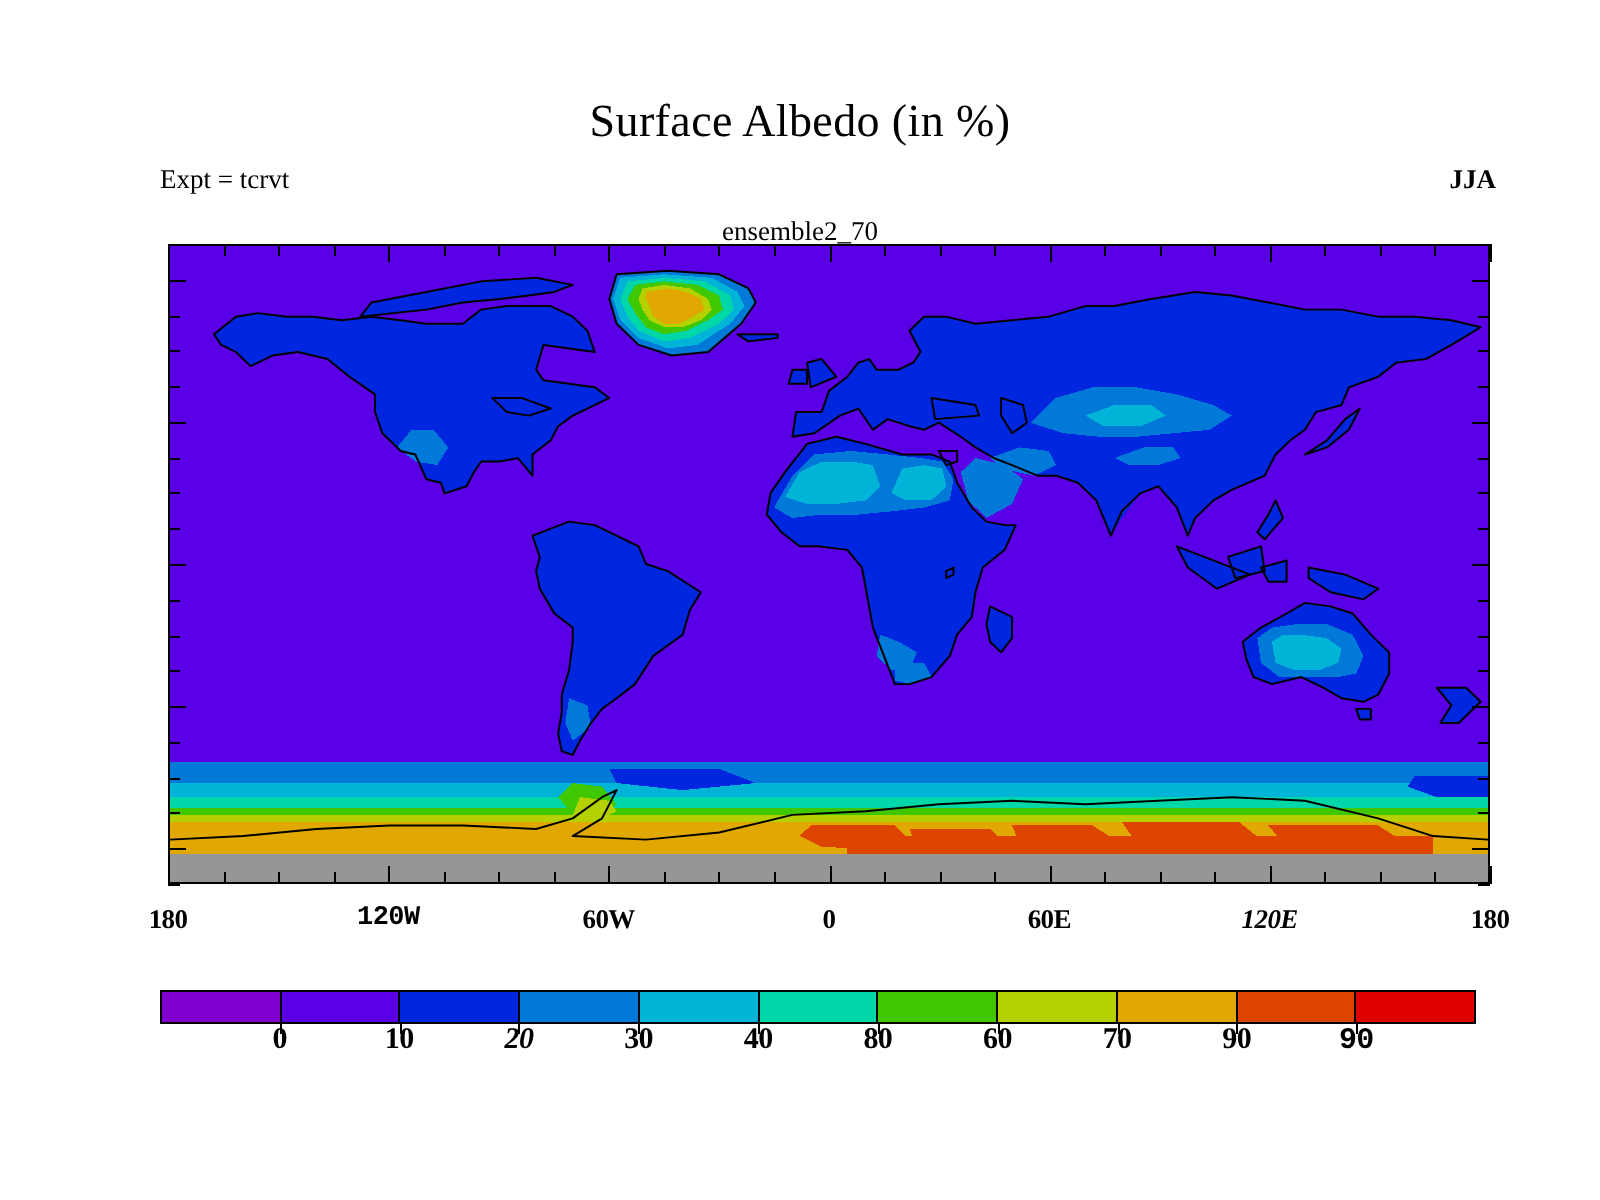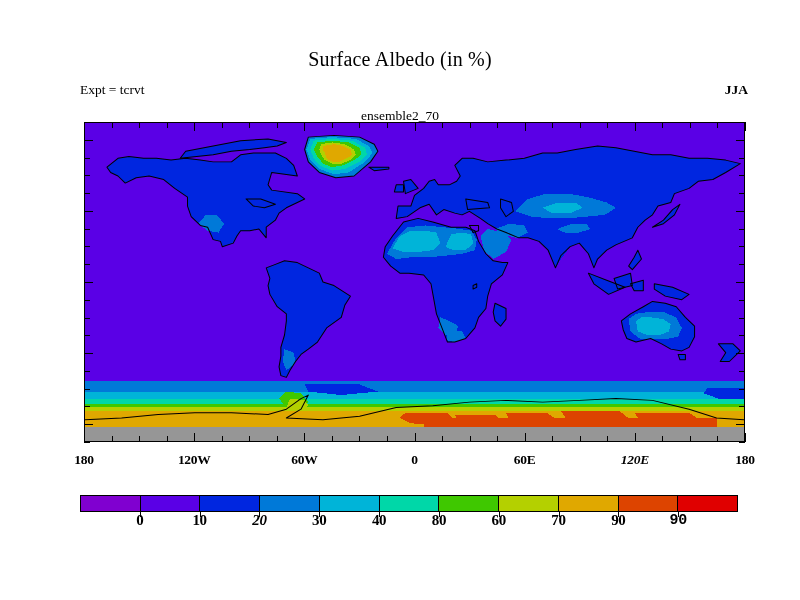--- a/index.html
+++ b/index.html
@@ -2,21 +2,21 @@
 <html><head>
 <meta charset="utf-8">
 <style>
   html,body{margin:0;padding:0;background:#ffffff;}
   body{width:800px;height:600px;overflow:hidden;
        font-family:"Liberation Serif","DejaVu Serif",serif;color:#000;}
   #root{position:relative;width:800px;height:600px;}
 
   .txt{position:absolute;white-space:nowrap;}
 
-  #title{left:0;right:0;top:48px;text-align:center;font-size:20px;letter-spacing:.2px;}
+  #title{left:0;right:0;top:48px;text-align:center;font-size:23px;letter-spacing:.2px;}
   #expt{left:80px;top:82px;font-size:13.5px;}
   #subtitle{left:0;right:0;top:84px;text-align:center;font-size:13.5px;margin-top:24px;}
   #season{right:52px;top:82px;font-size:13.5px;font-weight:bold;}
 
   #plot{position:absolute;left:84px;top:122px;width:661px;height:320px;
         border:1.5px solid #000;box-sizing:border-box;background:#4b00d2;}
   #mapsvg{position:absolute;left:0;top:0;width:100%;height:100%;display:block;}
   .ylabwrap{position:absolute;left:0;top:0;width:800px;height:600px;pointer-events:none;}
   .xtlab{position:absolute;top:452px;font-size:13.5px;transform:translateX(-50%);
          font-weight:bold;letter-spacing:-.3px;}
@@ -136,21 +136,21 @@
           <polygon points="88.00,43.00 96.00,43.00 104.00,46.00 98.00,48.00 92.00,47.00"></polygon>
           <polygon points="210.00,58.00 215.00,58.00 215.00,61.00 212.00,62.00"></polygon>
           <polygon points="212.00,92.00 214.00,91.00 214.00,93.00 212.00,94.00"></polygon>
         </g>
       </svg>
   </div>
 
   <div class="ylabwrap" id="ylabels"></div>
   <div id="xlabels">
       <div class="xtlab" style="left: 84px;">180</div>
-      <div class="xtlab" style="left: 194.167px;">120W</div>
+      <div class="xtlab" style="left: 194.167px; font-family: Liberation Mono, monospace;">120W</div>
       <div class="xtlab" style="left: 304.333px;">60W</div>
       <div class="xtlab" style="left: 414.5px;">0</div>
       <div class="xtlab" style="left: 524.667px;">60E</div>
       <div class="xtlab" style="left: 634.833px; font-style: italic;">120E</div>
       <div class="xtlab" style="left: 745px;">180</div>
     </div>
   <div id="axisticks">
       <div class="tick" style="left: 84px; top: 433px; width: 1px; height: 9px;"></div>
       <div class="tick" style="left: 84px; top: 122px; width: 1px; height: 9px;"></div>
       <div class="tick" style="left: 112px; top: 436px; width: 1px; height: 6px;"></div>

